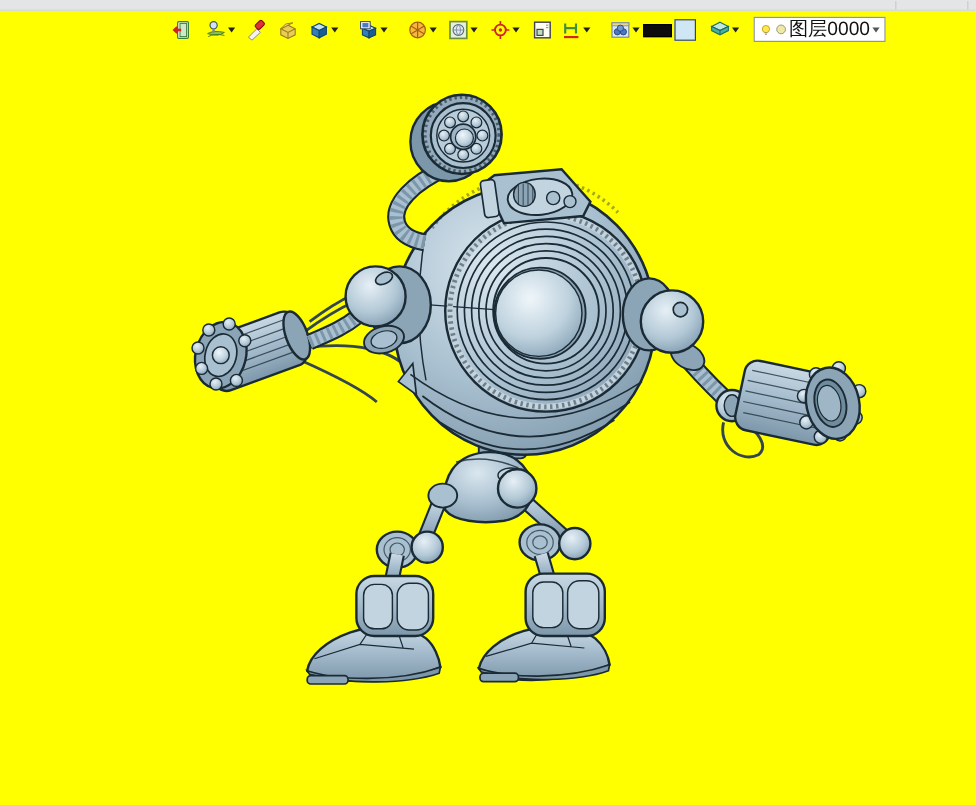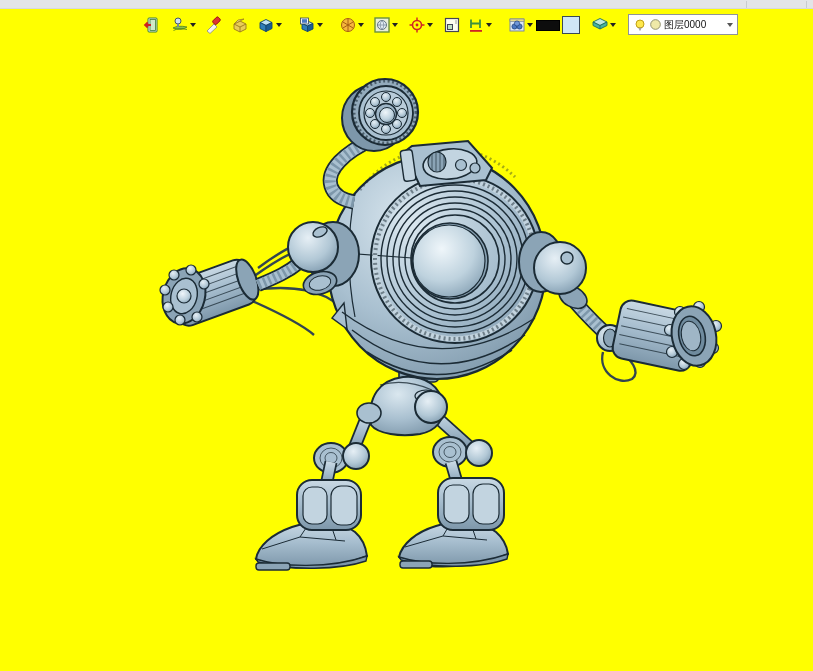--- a/index.html
+++ b/index.html
@@ -30,21 +30,21 @@
   }
   .swatch-blue{
     position:absolute;left:562px;top:7px;width:16px;height:16px;
     background:#cfe7f5;border:1px solid #3a4a55;cursor:pointer;
   }
   .layer-combo{
     position:absolute;left:628px;top:5px;width:110px;height:21px;
     background:#ffffff;border:1px solid #8f9499;box-sizing:border-box;
     display:flex;align-items:center;gap:2px;padding:0 4px;cursor:pointer;
   }
-  .layer-combo .combo-text{font-size:10px;color:#111;line-height:1;white-space:nowrap;}
+  .layer-combo .combo-text{font-size:16px;color:#111;line-height:1;white-space:nowrap;}
   .combo-arrow{
     margin-left:auto;width:0;height:0;
     border-left:3.5px solid transparent;border-right:3.5px solid transparent;
     border-top:4px solid #555;
   }
   .viewport{position:absolute;top:9px;left:0;width:813px;height:662px;cursor:crosshair;}
   .viewport svg{display:block;}
 </style>
 </head>
 <body>

